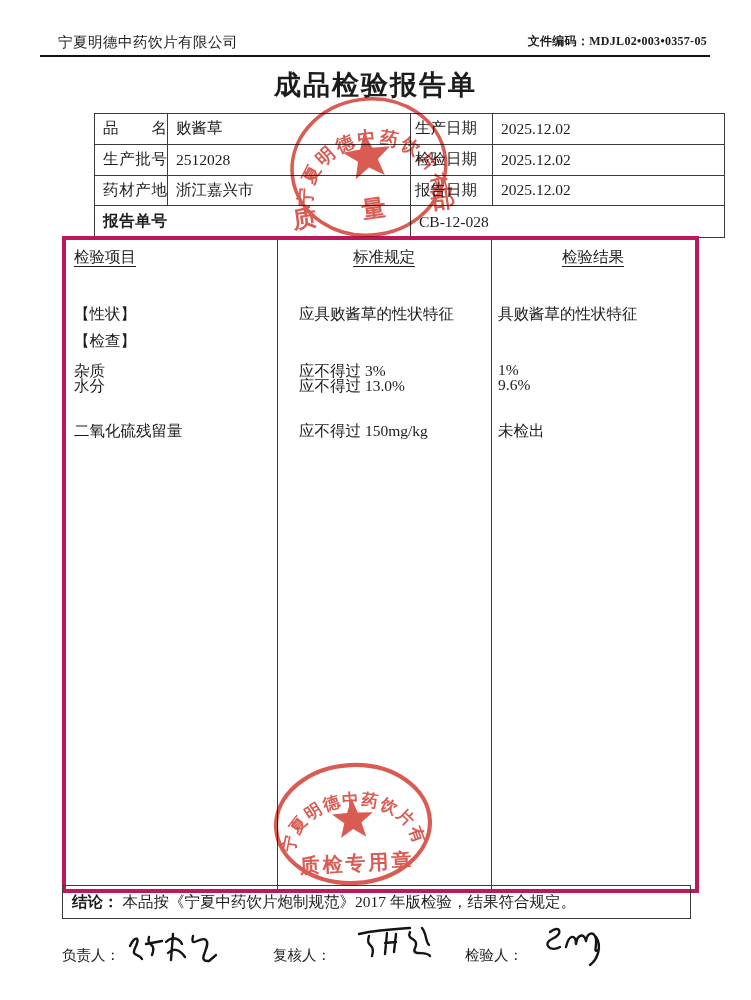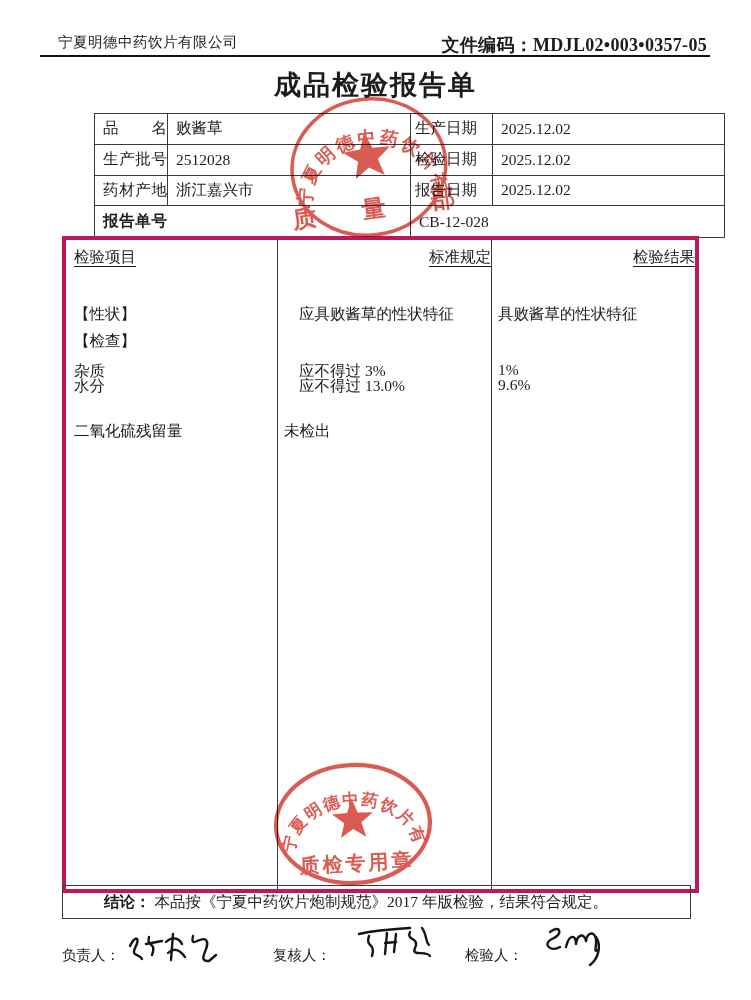--- a/index.html
+++ b/index.html
@@ -4,21 +4,21 @@
 <style>
   html,body{margin:0;padding:0;}
   body{
     width:751px;height:1000px;position:relative;background:#ffffff;
     font-family:"Liberation Serif","DejaVu Serif",serif;color:#1c1c1c;
     overflow:hidden;
   }
   .abs{position:absolute;}
   
   .company{left:58px;top:33px;font-size:14.5px;letter-spacing:.5px;}
-  .doccode{right:44px;top:33px;font-size:18px;font-weight:bold;letter-spacing:.3px;}
+  .doccode{right:44px;top:33px;font-size:12px;font-weight:bold;letter-spacing:.3px;}
   .hrule{left:40px;top:55px;width:670px;height:2px;background:#111;}
   .title{left:0;top:67px;width:751px;text-align:center;font-size:27px;font-weight:bold;letter-spacing:2px;font-family:Liberation Mono, monospace;}
   
   .info-table{
     left:62px;top:113px;width:629px;height:123px;
     display:grid;grid-template-columns:73px 243px 82px 231px;
     grid-template-rows:repeat(4,1fr);
     border:1px solid #3a3a3a;box-sizing:content-box;font-size:15.5px;margin-left:32px;
   }
   .cell{display:flex;align-items:center;padding-left:8px;border-right:1px solid #3a3a3a;border-bottom:1px solid #3a3a3a;}
@@ -29,29 +29,29 @@
   .span2b{grid-column:3/5;}
   .jlabel{display:inline-block;width:64px;text-align-last:justify;text-align:justify;}
   
   .test-section{left:62px;top:236px;width:629px;height:649px;border:4px solid #be185d;}
   .vline{position:absolute;top:0;bottom:0;width:1px;background:#3a3a3a;}
   .v1{left:211px;} .v2{left:425px;}
   .trow{position:absolute;left:0;right:0;display:grid;grid-template-columns:211px 214px 204px;font-size:15.5px;}
   .trow .c1{padding-left:8px;} .trow .c2{padding-left:22px;} .trow .c3{padding-left:7px;}
   .theader{top:7px;}
   .theader .c1{padding-left:8px;}
-  .theader .c2,.theader .c3{text-align:right;padding-left:0;}
+  .theader .c2,.theader .c3{text-align:center;padding-left:0;}
   .theader span{text-decoration:underline;text-underline-offset:4px;}
   .r-xz{top:64px;} .r-jc{top:91px;} .r-zz{top:121px;} .r-sf{top:136px;} .r-so2{top:181px;}
   
   .conclusion{
     left:62px;top:885px;width:629px;height:34px;border:1px solid #3a3a3a;
     display:flex;align-items:center;padding-left:9px;box-sizing:border-box;font-size:15.5px;
   }
-  .conclusion b{margin-right:4px;margin-left:32px;}
+  .conclusion b{margin-right:4px;}
   
   .sig-label{top:946px;font-size:14.5px;}
   .sl1{left:62px;} .sl2{left:273px;} .sl3{left:465px;}
   .sigsvg{pointer-events:none;}
   .sig1{left:122px;top:926px;} .sig2{left:352px;top:922px;} .sig3{left:538px;top:920px;}
   .sigsvg path{fill:none;stroke:#141414;stroke-width:2.4;stroke-linecap:round;stroke-linejoin:round;}
   
   .stamp{mix-blend-mode:multiply;opacity:.88;}
   .stamp-top{left:286px;top:95px;transform:rotate(-8deg);}
   .stamp-bottom{left:272px;top:762px;transform:rotate(-3deg);}
@@ -118,20 +118,21 @@
     <div class="c2">应不得过 3%</div>
     <div class="c3">1%</div>
   </div>
   <div class="trow r-sf">
     <div class="c1">水分</div>
     <div class="c2">应不得过 13.0%</div>
     <div class="c3">9.6%</div>
   </div>
   <div class="trow r-so2">
     <div class="c1">二氧化硫残留量</div>
+    <div class="c2">应不得过 150mg/kg</div>
     <div class="c3">未检出</div>
   </div>
 </div>
 
 <div class="abs conclusion">
   <b>结论：</b>
   <span>本品按《宁夏中药饮片炮制规范》2017 年版检验，结果符合规定。</span>
 </div>
 
 <svg class="abs stamp stamp-top" width="166" height="146" viewBox="0 0 166 146">

